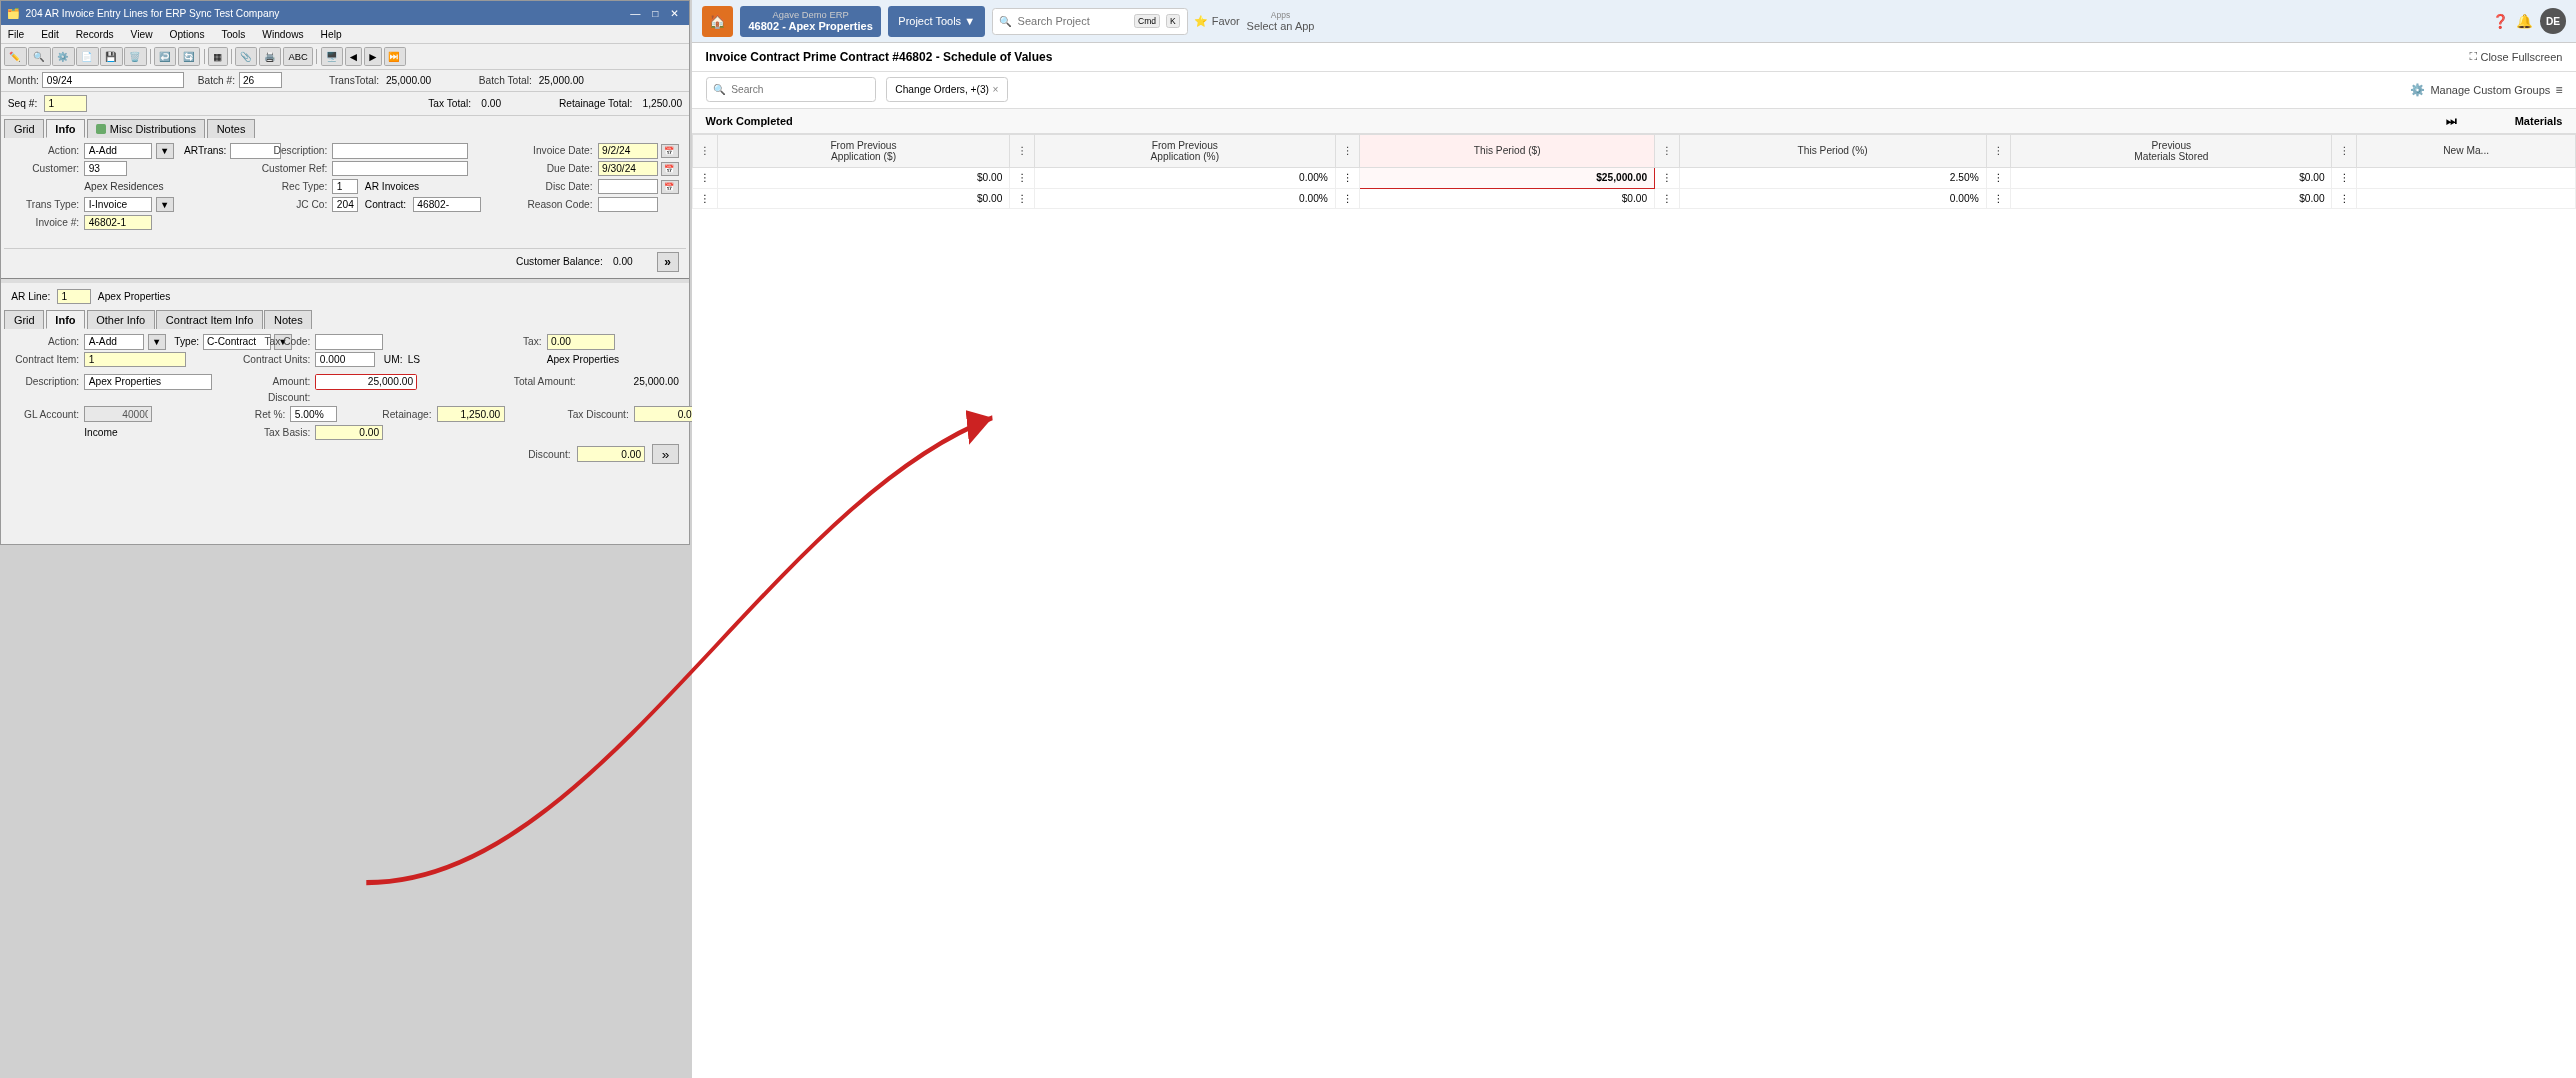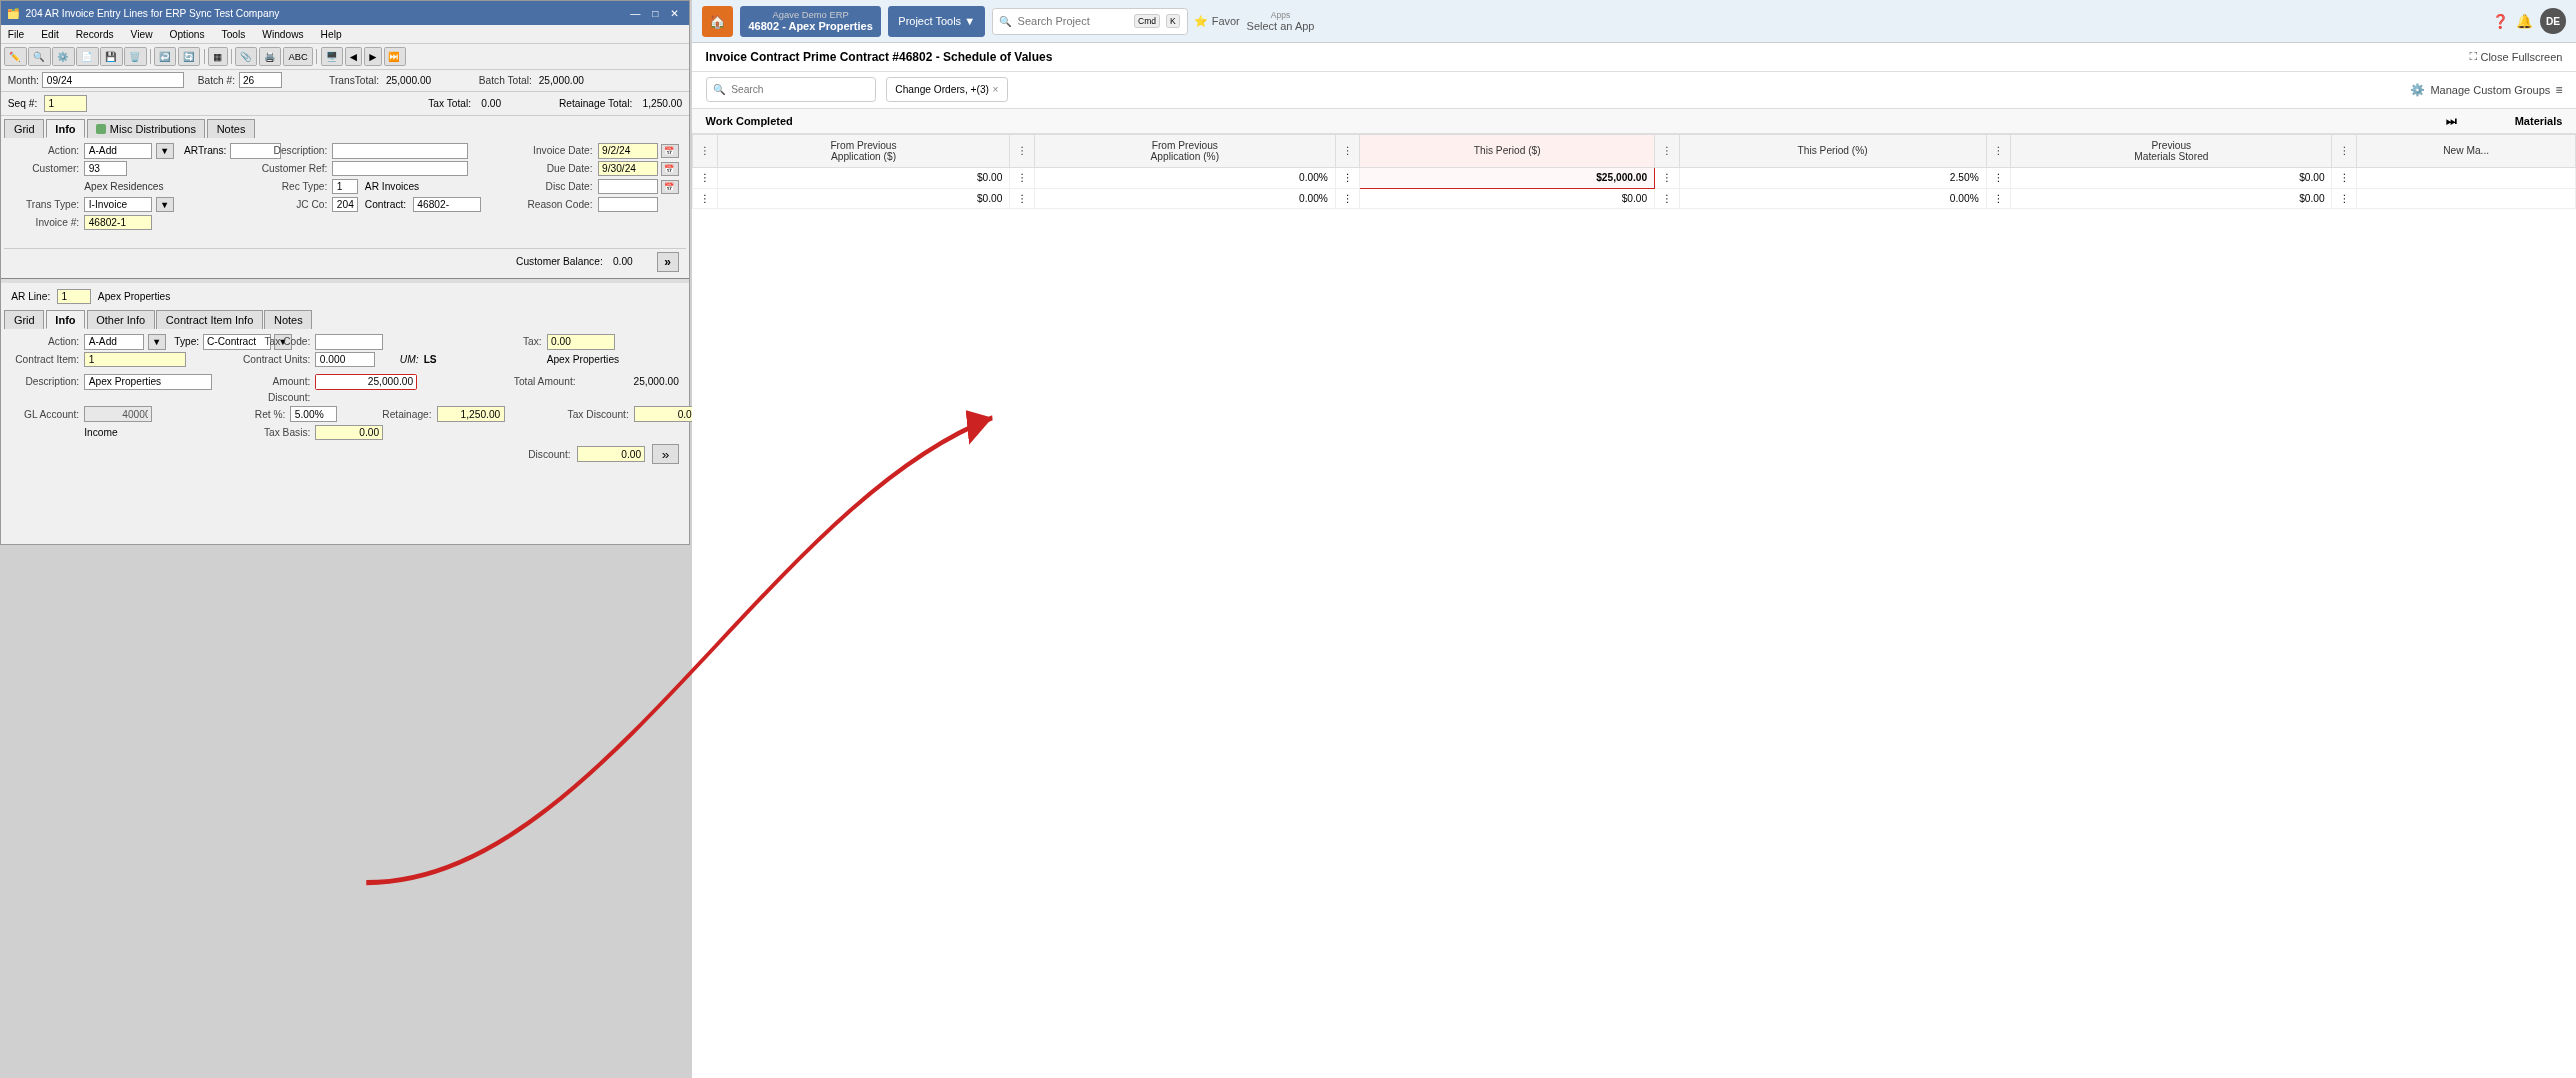--- a/index.html
+++ b/index.html
@@ -611,22 +611,22 @@
       <span class="form-label">Tax Code:</span>
       <input class="form-input" style="width: 68px;" value="">
       <span class="form-label">Tax:</span>
       <input class="form-input yellow" style="width: 68px;" value="0.00">
 
       <span class="form-label">Contract Item:</span>
       <input class="form-input yellow" style="width: 102px;" value="1">
       <span class="form-label">Contract Units:</span>
       <div class="inline-flex">
         <input class="form-input" style="width: 60px;" value="0.000">
-        <span style="margin-left:21px;font-style:italic;">UM:</span>
-        <span style="margin-left:1.7px;font-weight:bold;">LS</span>
+        <span style="margin-left:5px;">UM:</span>
+        <span style="margin-left:1.7px;">LS</span>
       </div>
 
       <span></span>
       <span style="font-size:10.2px;">Apex Properties</span>
     </div>
 
     <div style="display:grid; grid-template-columns:68px 153px 68px 153px 102px 1fr; gap:2.6px 5.1px; padding:1.7px 6.8px; font-size:10.2px; align-items:center; margin-top:3.4px;">
       <span class="form-label">Description:</span>
       <input class="form-input" style="width: 128px;" value="Apex Properties">
       <span class="form-label">Amount:</span>

